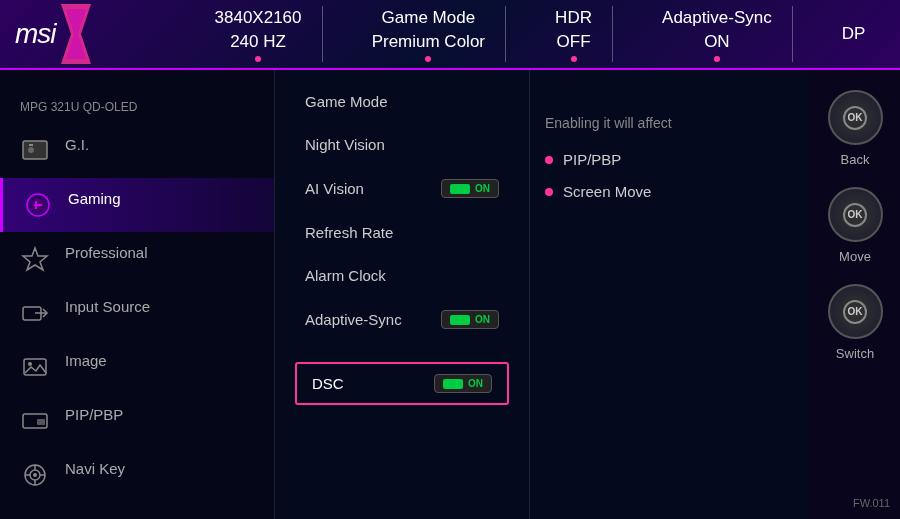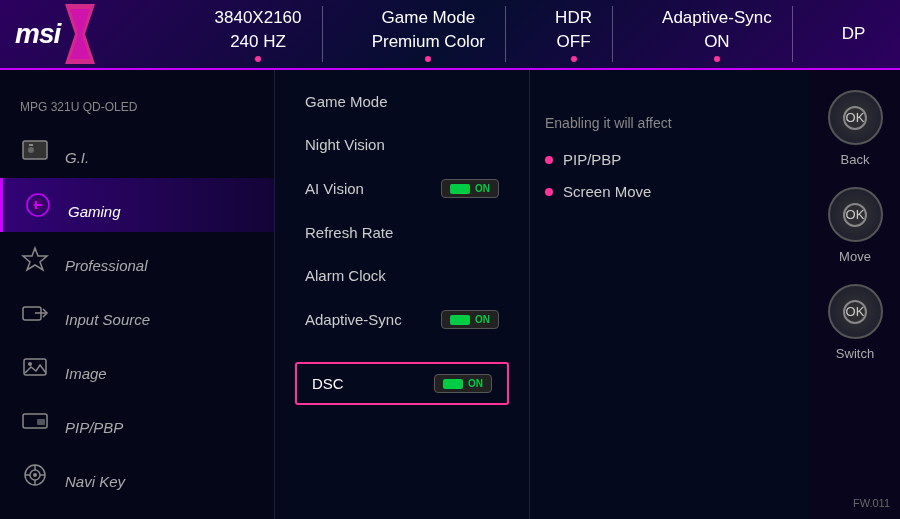--- a/index.html
+++ b/index.html
@@ -36,21 +36,21 @@
     .logo-area {
       position: relative;
       z-index: 1;
       display: flex;
       align-items: center;
       padding: 0 15px;
       min-width: 160px;
     }
     .msi-logo {
       font-style: italic;
-      font-weight: 700;
+      font-weight: 400;
       font-size: 28px;
       color: white;
       letter-spacing: -1px;
     }
     .logo-chevron {
       width: 30px;
       height: 60px;
       margin-left: 5px;
     }
     .banner-stats {
@@ -95,28 +95,27 @@
       background: rgba(5,8,25,0.9);
       position: relative;
     }
     .monitor-title {
       color: #888;
       font-size: 12px;
       padding: 5px 20px 10px;
     }
     .sidebar-item {
       display: flex;
-      align-items: flex-end;
+      align-items: flex-start;
       padding: 12px 20px;
       cursor: pointer;
       color: #aaa;
       font-size: 15px;
       gap: 15px;
       position: relative;
-      font-style: italic;
     }
     .sidebar-item.active {
       background: linear-gradient(90deg, rgba(80,0,180,0.6) 0%, rgba(40,0,100,0.4) 100%);
       color: white;
       border-left: 3px solid #cc00ff;
     }
     .sidebar-icon {
       width: 30px;
       height: 30px;
       display: flex;
@@ -235,22 +234,22 @@
     .control-btn::before {
       content: '';
       width: 20px;
       height: 20px;
       border: 2px solid #888;
       border-radius: 50%;
       position: absolute;
     }
     .control-btn .ok-text {
       color: #ccc;
-      font-size: 13px;
-      font-weight: normal;
+      font-size: 10px;
+      font-weight: bold;
       position: absolute;
     }
     .control-label {
       color: #aaa;
       font-size: 13px;
       margin-bottom: 15px;
     }
     .fw-version {
       position: absolute;
       bottom: 10px;

